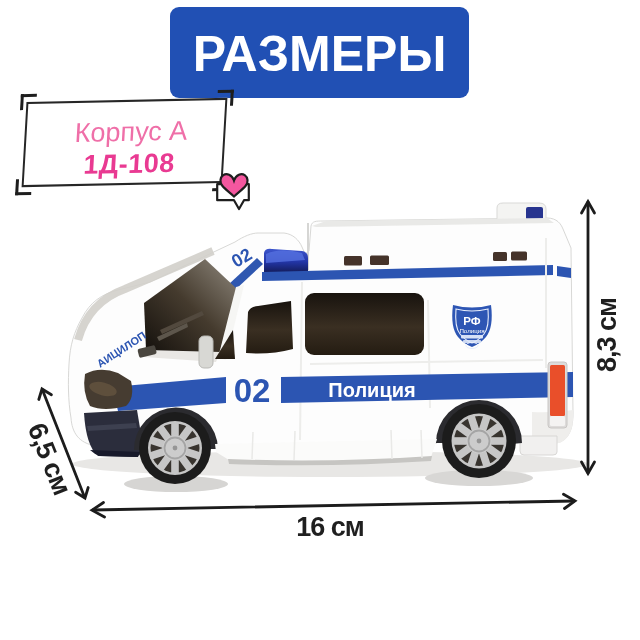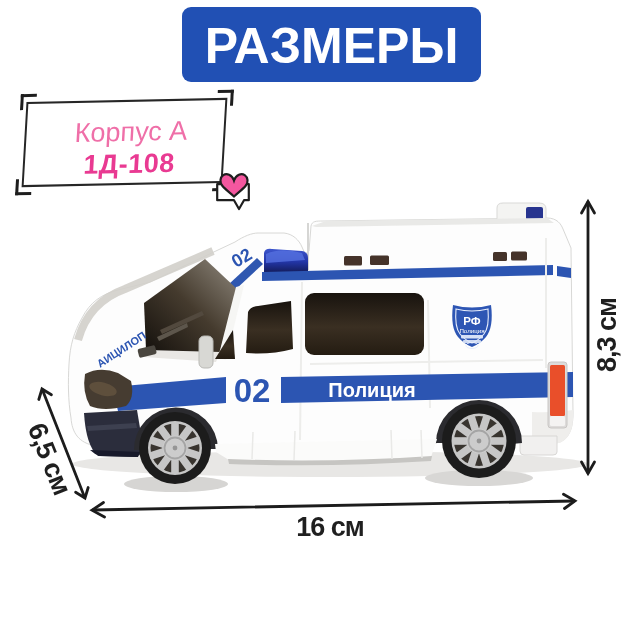--- a/index.html
+++ b/index.html
@@ -1,18 +1,18 @@
 <!DOCTYPE html>
 <html><head>
 <meta charset="utf-8">
 <style>
   html,body{margin:0;padding:0;background:#ffffff;}
   #page{position:relative;width:640px;height:640px;background:#ffffff;overflow:hidden;
         font-family:"Liberation Sans", sans-serif;}
-  #banner{position:absolute;left:182px;top:7px;width:299px;height:75px;background:#2150b4;
+  #banner{position:absolute;left:170px;top:7px;width:299px;height:91px;background:#2150b4;
           border-radius:9px;display:flex;align-items:center;justify-content:center;}
   #banner span{color:#ffffff;font-weight:bold;font-size:50px;letter-spacing:0;padding-top:3px;}
   #card{position:absolute;left:24px;top:100px;width:201px;height:85px;background:#ffffff;
         border:2.6px solid #262626;transform:rotate(-1.2deg) skewX(-4.5deg);transform-origin:center;
         display:flex;flex-direction:column;align-items:center;justify-content:center;
         padding-top:12px;padding-left:12px;box-sizing:border-box;}
   .ln1{color:#ef6fa8;font-size:27px;line-height:28px;}
   .ln2{color:#e93a92;font-size:27px;font-weight:bold;line-height:30px;letter-spacing:0.5px;margin-top:3px;}
   .br{position:absolute;width:13px;height:13px;border:0 solid #1e1e1e;}
   .tl{left:-8px;top:-10px;border-left-width:3px;border-top-width:3px;}

